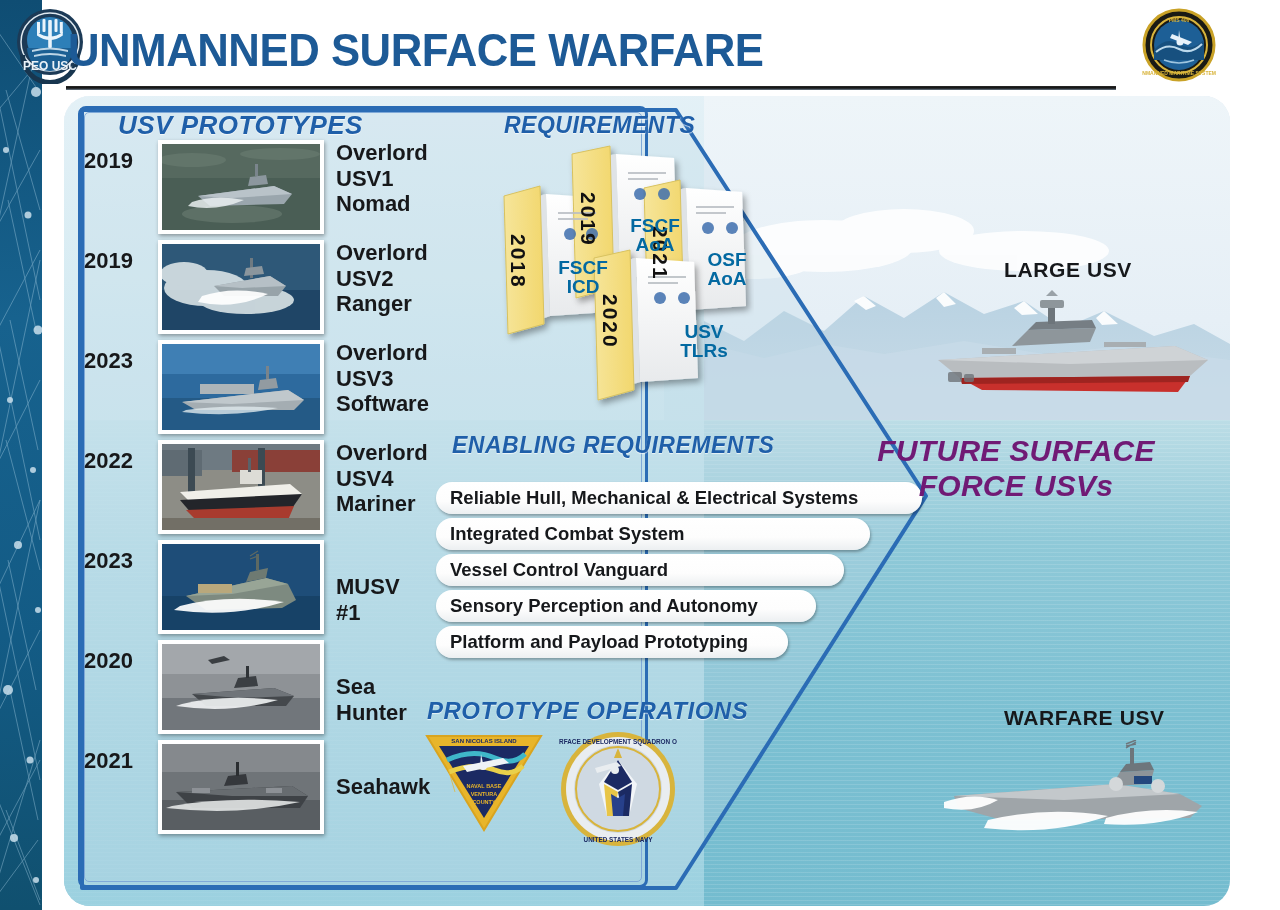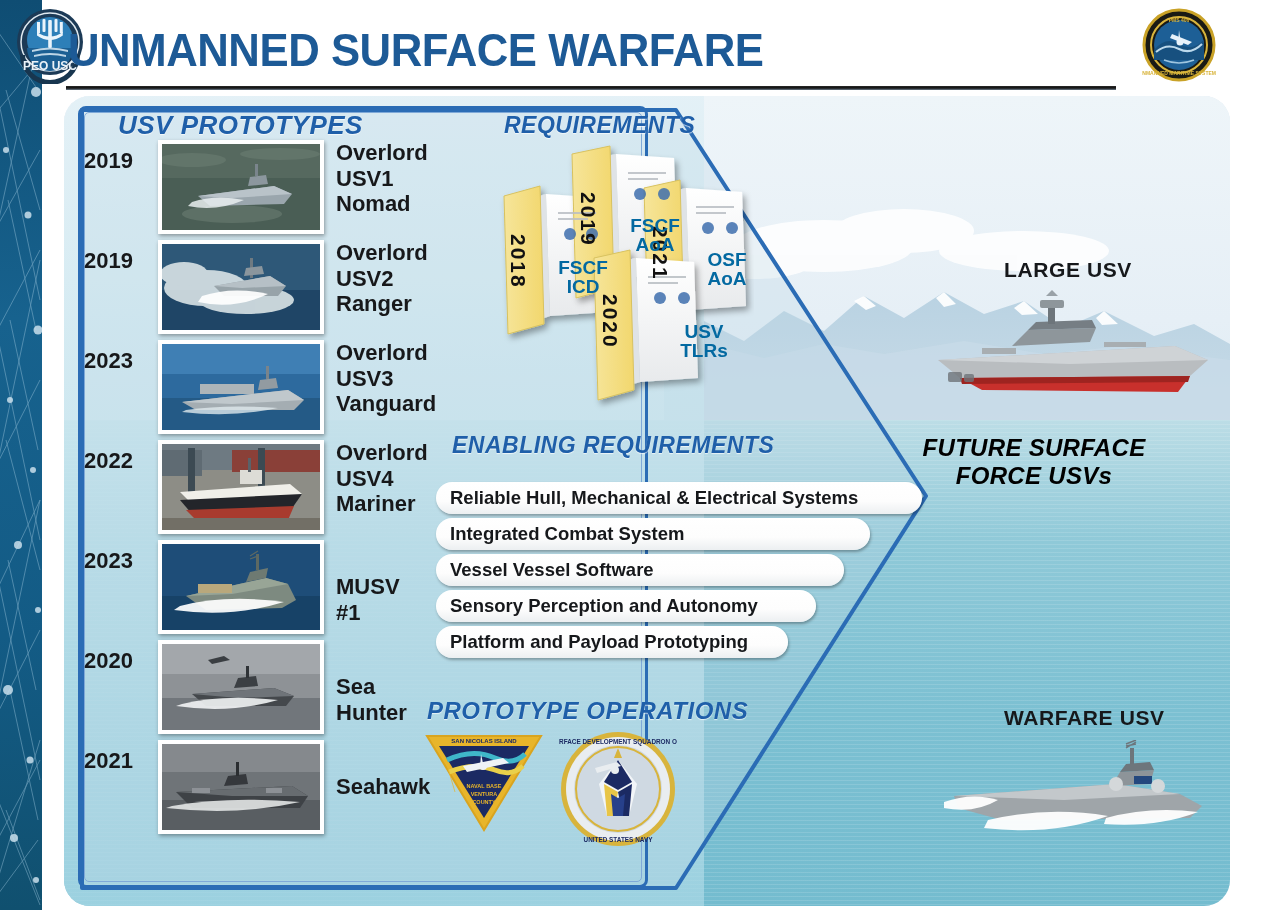--- a/index.html
+++ b/index.html
@@ -90,22 +90,22 @@
   .cap span{font-size:18.5px;font-weight:bold;color:#16181b;
     font-family:"Liberation Sans",sans-serif;white-space:nowrap;}
 
   
   .badges{position:absolute;left:355px;top:630px;}
   .badge{position:absolute;}
 
   
   .r-label{position:absolute;font-size:21px;font-weight:bold;color:#16181b;
     letter-spacing:0.6px;font-family:"Liberation Sans",sans-serif;white-space:nowrap;}
-  .future{position:absolute;left:790px;top:338px;width:360px;text-align:center;
-    font-size:24px;font-weight:bold;font-style:italic;color:#000000;
+  .future{position:absolute;left:772px;top:338px;width:360px;text-align:center;
+    font-size:30px;font-weight:bold;font-style:italic;color:#701a75;
     line-height:1.16;font-family:"Liberation Sans",sans-serif;letter-spacing:0.3px;}
   .future div{white-space:nowrap;}
 </style>
 </head>
 <body>
 
 <div id="root">
 
   <div class="netstrip">
     <svg width="42" height="910" viewBox="0 0 42 910">
@@ -351,21 +351,21 @@
               <rect x="38" y="40" width="54" height="10" fill="#adb5b9"></rect>
               <path d="M96,46 L116,44 L114,34 L98,36 Z" fill="#929ba1"></path>
               <rect x="104" y="22" width="3" height="13" fill="#7a848b"></rect>
               <path d="M24,66 q40,-6 92,-2 q-46,10 -96,4 z" fill="#dfe8ec" opacity="0.8"></path>
             </svg>
           </div>
         </div>
         <div class="proto-name">
           <div>Overlord</div>
           <div>USV3</div>
-          <div>Vanguard</div>
+          <div>Software</div>
         </div>
       </div>
 
       <div class="proto-row">
         <div class="proto-year">2022</div>
         <div class="proto-thumb">
           <div class="pic">
             <svg width="100%" height="100%" viewBox="0 0 158 86" preserveAspectRatio="none">
               <rect width="158" height="86" fill="#8d8d86"></rect>
               <rect y="0" width="158" height="26" fill="#6e7a82"></rect>
@@ -550,21 +550,21 @@
     <div class="sec-head" id="h-capabilities">ENABLING REQUIREMENTS</div>
 
     <div class="caps">
       <div class="cap" style="width:486px;">
         <span>Reliable Hull, Mechanical &amp; Electrical Systems</span>
         </div>
       <div class="cap" style="width:434px;">
         <span>Integrated Combat System</span>
         </div>
       <div class="cap" style="width:408px;">
-        <span>Vessel Vessel Software</span>
+        <span>Vessel Control Vanguard</span>
         </div>
       <div class="cap" style="width:380px;">
         <span>Sensory Perception and Autonomy</span>
         </div>
       <div class="cap" style="width:352px;">
         <span>Platform and Payload Prototyping</span>
         </div>
     </div>
 
     <div class="sec-head" id="h-operations">PROTOTYPE OPERATIONS</div>

